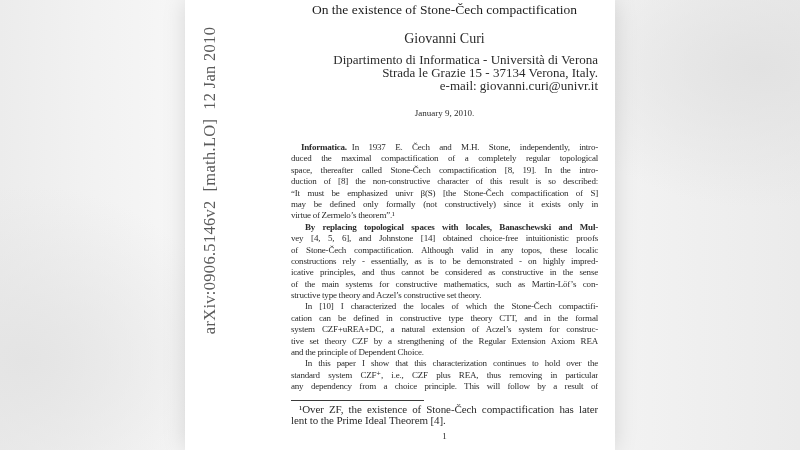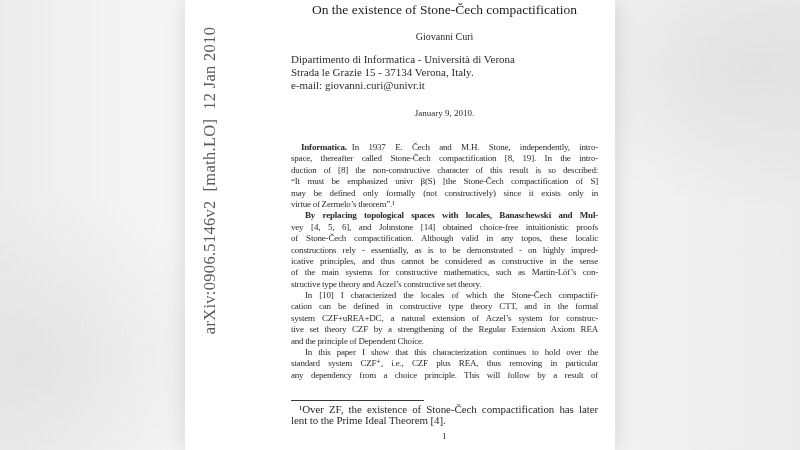--- a/index.html
+++ b/index.html
@@ -42,25 +42,25 @@
     width: 307px; height: 318px;
     color: #2b2b2b;
   }
   .title {
     position: absolute; top: 2px; left: -8px; right: -8px;
     font-size: 13.5px; text-align: center; color: #1d1d1d;
     white-space: nowrap;
   }
   .author {
     position: absolute; top: 31px; left: 0; right: 0;
-    font-size: 10px; text-align: center;
+    font-size: 14px; text-align: center;
   }
   .affiliation {
     position: absolute; top: 53px; left: 0; right: 0;
-    font-size: 11px; line-height: 13px; text-align: left;
+    font-size: 13px; line-height: 13px; text-align: right;
   }
   .date {
     position: absolute; top: 108px; left: 0; right: 0;
     font-size: 9px; text-align: center;
   }
   .body-text {
     position: absolute; top: 142px; left: 0;
     width: 307px;
     font-size: 9px; line-height: 11.4px;
     letter-spacing: -0.2px; word-spacing: -0.2px;
@@ -108,20 +108,21 @@
     <div class="affiliation">
       <div>Dipartimento di Informatica - Università di Verona</div>
       <div>Strada le Grazie 15 - 37134 Verona, Italy.</div>
       <div>e-mail: giovanni.curi@univr.it</div>
     </div>
 
     <div class="date">January 9, 2010.</div>
 
     <div class="body-text">
         <div class="line" style="text-indent: 10px;"><span class="bold">Informatica.</span>In 1937 E. Čech and M.H. Stone, independently, intro-</div>
+        <div class="line">duced the maximal compactification of a completely regular topological</div>
         <div class="line">space, thereafter called Stone-Čech compactification [8, 19]. In the intro-</div>
         <div class="line">duction of [8] the non-constructive character of this result is so described:</div>
         <div class="line">“It must be emphasized univr β(S) [the Stone-Čech compactification of S]</div>
         <div class="line">may be defined only formally (not constructively) since it exists only in</div>
         <div class="line endpara">virtue of Zermelo’s theorem”.¹</div>
         <div class="line" style="text-indent: 14px; font-weight: bold;">By replacing topological spaces with locales, Banaschewski and Mul-</div>
         <div class="line">vey [4, 5, 6], and Johnstone [14] obtained choice-free intuitionistic proofs</div>
         <div class="line">of Stone-Čech compactification. Although valid in any topos, these localic</div>
         <div class="line">constructions rely - essentially, as is to be demonstrated - on highly impred-</div>
         <div class="line">icative principles, and thus cannot be considered as constructive in the sense</div>

